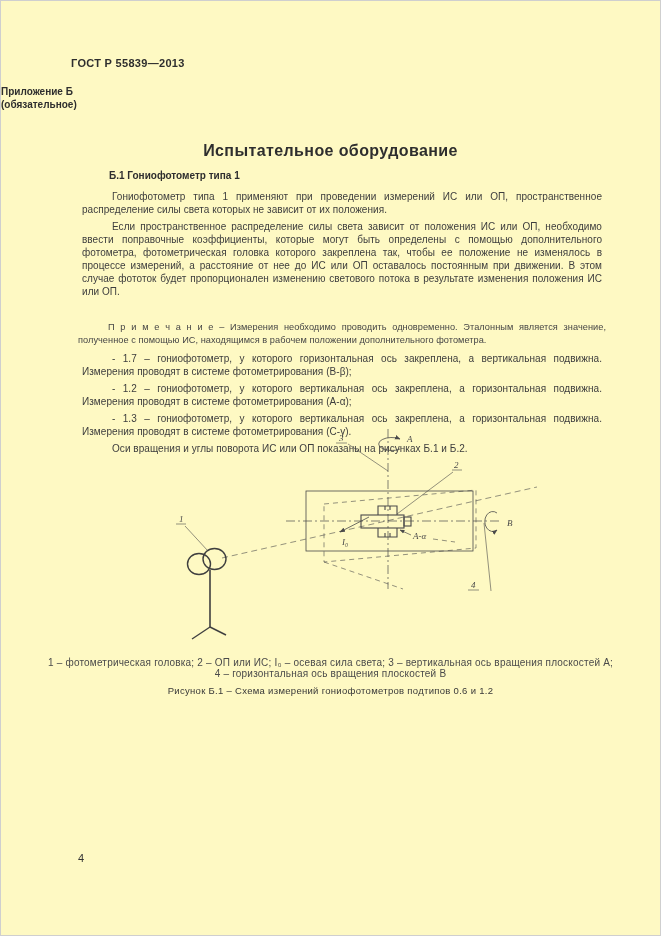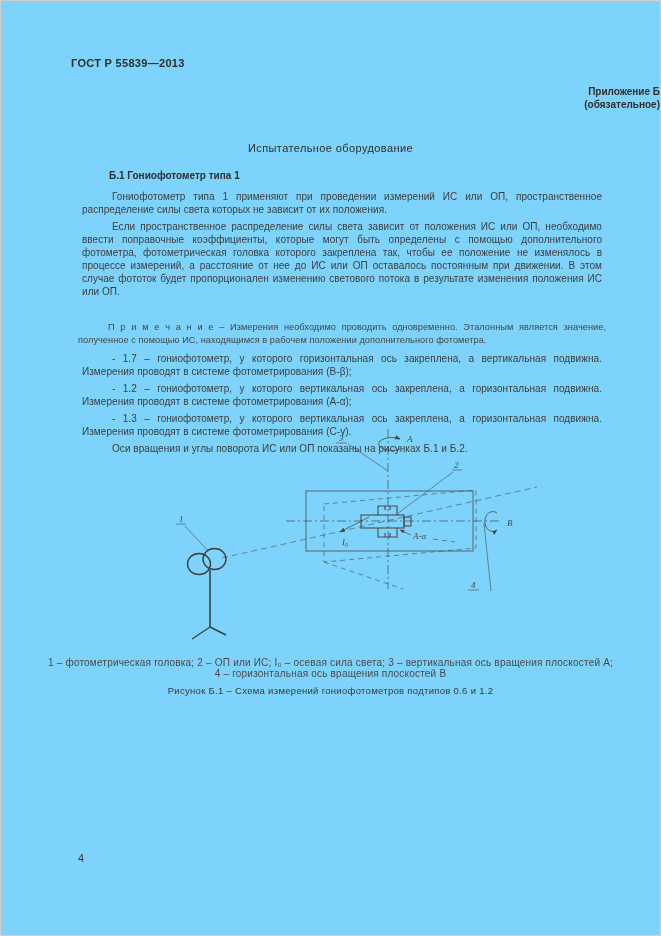--- a/index.html
+++ b/index.html
@@ -1,31 +1,31 @@
 <!DOCTYPE html>
 <html><head>
 <meta charset="utf-8">
 <style>
   html,body { margin:0; padding:0; background:#fff; }
   .page {
-    position:relative; width:661px; height:936px; background:#7dd3fc;
+    position:relative; width:661px; height:936px; background:#fef9c3;
     border:1px solid #cfcfcf; box-sizing:border-box; overflow:hidden;
     font-family:"Liberation Sans", sans-serif; color:#3d3d3d;
   }
   .doc-header {
     position:absolute; left:70px; top:56px;
     font-size:11px; font-weight:bold; color:#2e2e2e; letter-spacing:0.3px;
   }
   .appendix-block {
     position:absolute; left:0; top:84px; width:100%;
-    text-align:right; font-size:10px; font-weight:bold; color:#2e2e2e; line-height:13px;
+    text-align:left; font-size:10px; font-weight:bold; color:#2e2e2e; line-height:13px;
   }
   .section-title {
     position:absolute; left:0; top:141px; width:100%;
-    text-align:center; font-size:11px; font-weight:normal; color:#2e2e2e; letter-spacing:0.4px;
+    text-align:center; font-size:16px; font-weight:bold; color:#2e2e2e; letter-spacing:0.4px;
   }
   .subsection-title {
     position:absolute; left:108px; top:169px;
     font-size:10px; font-weight:bold; color:#2e2e2e;
   }
   .body-text {
     position:absolute; left:77px; top:185px; width:528px;
     font-size:10px; line-height:13px; text-align:justify; letter-spacing:0.05px;
   }
   .body-text p { margin:4px; text-indent:30px; }

